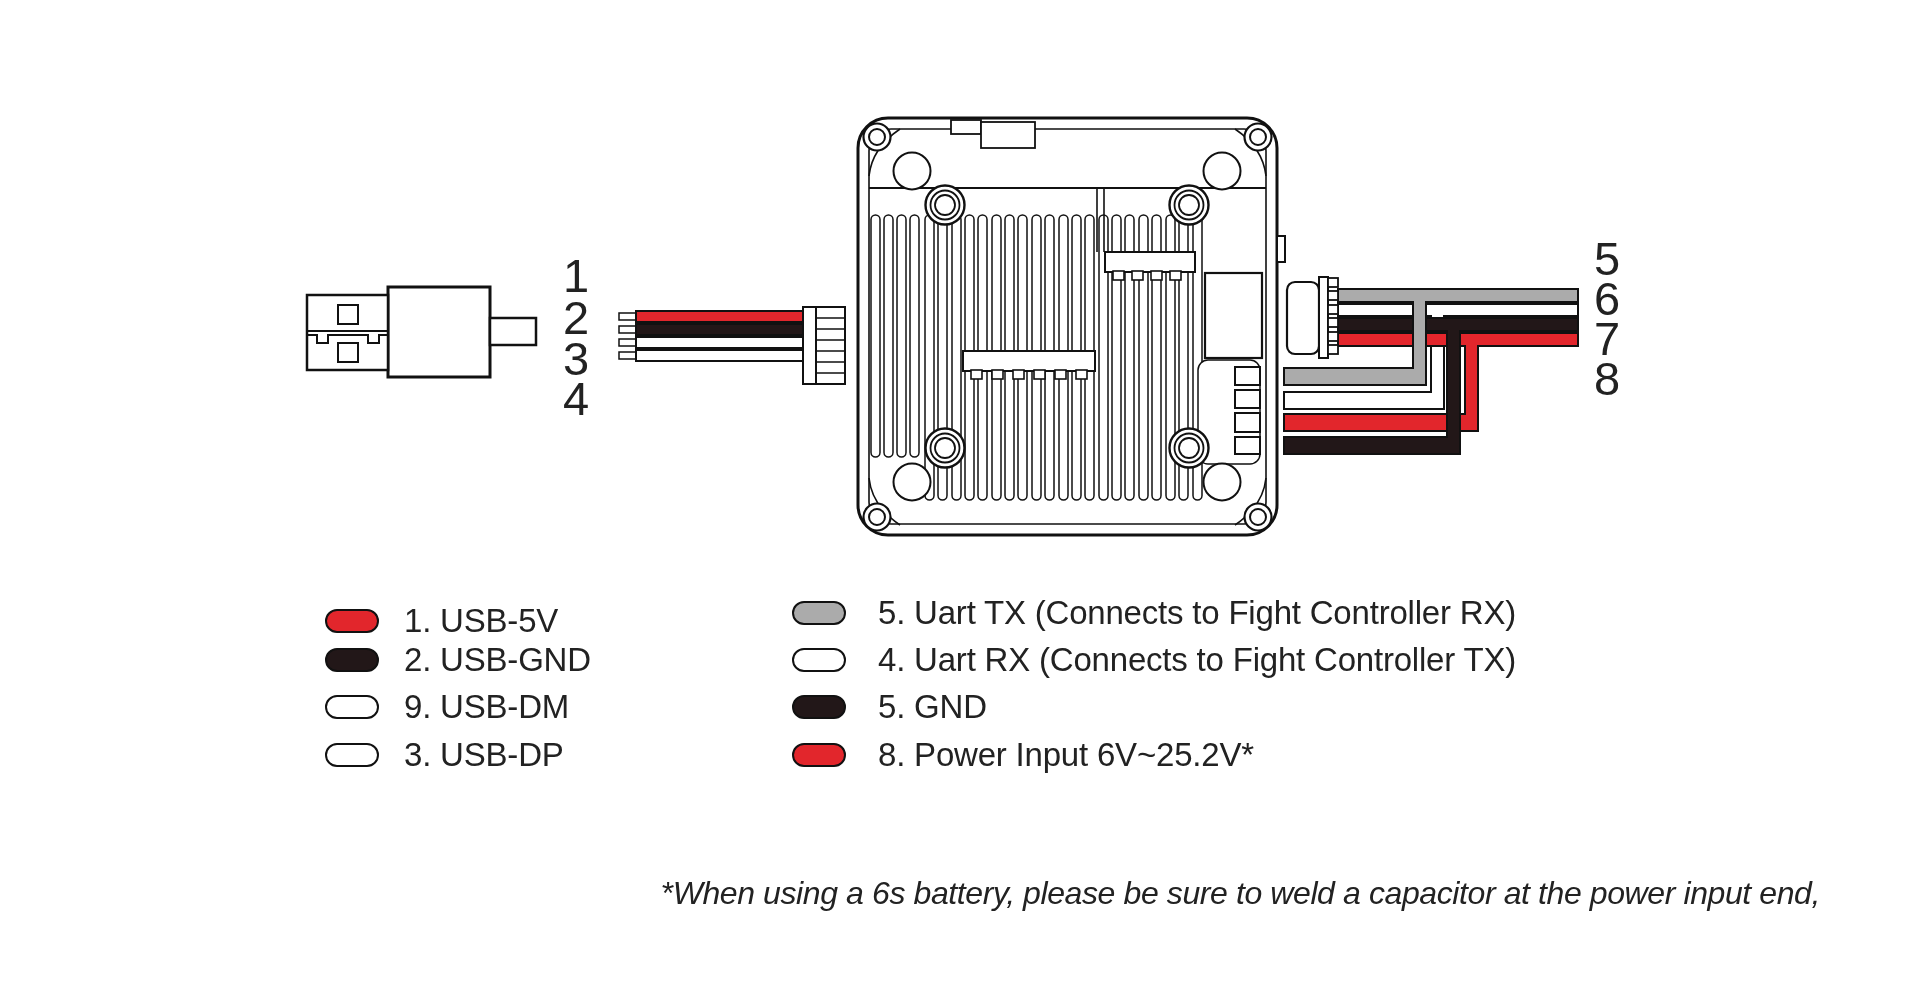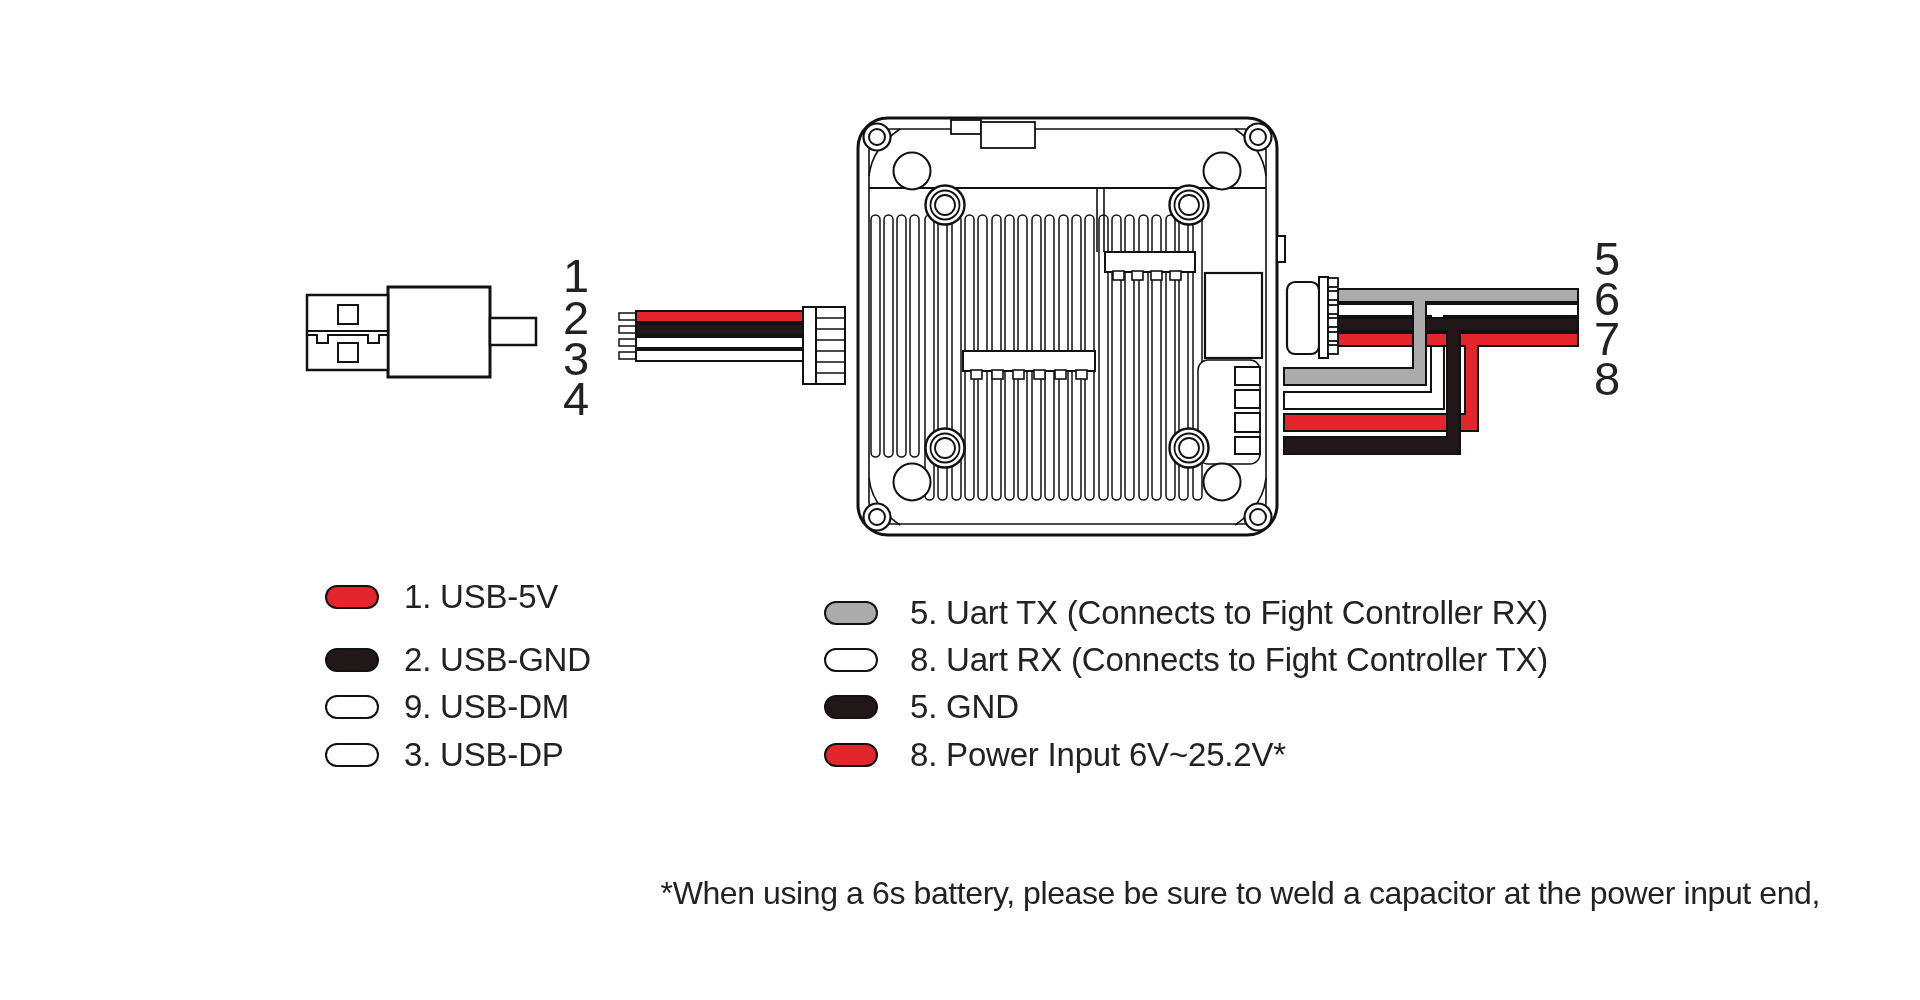--- a/index.html
+++ b/index.html
@@ -20,26 +20,26 @@
   #nums-left div:nth-child(3){margin-top:-9px;}
   #nums-left div:nth-child(4){margin-top:-10px;}
   #nums-right{left:1565px;top:234px;}
   #nums-right div:nth-child(n+2){margin-top:-10px;}
   
   .legend-item{position:absolute;height:26px;display:flex;align-items:center;}
   .swatch{width:54px;height:24px;border:2.5px solid #111;border-radius:13px;box-sizing:border-box;flex:none;}
   .legend-label{font-size:33px;color:#222;white-space:nowrap;letter-spacing:-0.2px;}
   .lg-left{left:325px;}
   .lg-left .legend-label{margin-left:25px;}
-  .lg-right{left:824px;align-items:center;}
+  .lg-right{left:792px;align-items:center;}
   .lg-right .legend-label{margin-left:32px;}
   
   #footnote{
     position:absolute;left:420px;right:100px;top:869px;text-align:right;
-    font-size:32px;line-height:49px;color:#222;letter-spacing:-0.4px;white-space:nowrap;
+    font-size:32px;line-height:49px;color:#222;letter-spacing:-0.4px;white-space:nowrap;font-style:italic;
   }
 </style>
 </head>
 <body>
 
 <div id="canvas">
 
   <svg id="art" viewBox="0 0 1920 1000">
 
     <g>
@@ -211,21 +211,21 @@
     <div>3</div>
     <div>4</div>
   </div>
   <div class="numcol" id="nums-right">
     <div>5</div>
     <div>6</div>
     <div>7</div>
     <div>8</div>
   </div>
 
-  <div class="legend-item lg-left" style="top:584px">
+  <div class="legend-item lg-left" style="top:608px">
     <span class="swatch" style="background-color: rgb(226, 38, 44);"></span>
     <span class="legend-label">1. USB-5V</span>
   </div>
   <div class="legend-item lg-left" style="top:647px">
     <span class="swatch" style="background-color: rgb(34, 23, 24);"></span>
     <span class="legend-label">2. USB-GND</span>
   </div>
   <div class="legend-item lg-left" style="top:694px">
     <span class="swatch" style="background-color: rgb(255, 255, 255);"></span>
     <span class="legend-label">9. USB-DM</span>
@@ -234,21 +234,21 @@
     <span class="swatch" style="background-color: rgb(255, 255, 255);"></span>
     <span class="legend-label">3. USB-DP</span>
   </div>
 
   <div class="legend-item lg-right" style="top:600px">
     <span class="swatch" style="background-color: rgb(171, 171, 171);"></span>
     <span class="legend-label">5. Uart TX (Connects to Fight Controller RX)</span>
   </div>
   <div class="legend-item lg-right" style="top:647px">
     <span class="swatch" style="background-color: rgb(255, 255, 255);"></span>
-    <span class="legend-label">8. Uart RX (Connects to Fight Controller TX)</span>
+    <span class="legend-label">4. Uart RX (Connects to Fight Controller TX)</span>
   </div>
   <div class="legend-item lg-right" style="top:694px">
     <span class="swatch" style="background-color: rgb(34, 23, 24);"></span>
     <span class="legend-label">5. GND</span>
   </div>
   <div class="legend-item lg-right" style="top:742px">
     <span class="swatch" style="background-color: rgb(226, 38, 44);"></span>
     <span class="legend-label">8. Power Input 6V~25.2V*</span>
   </div>
 

